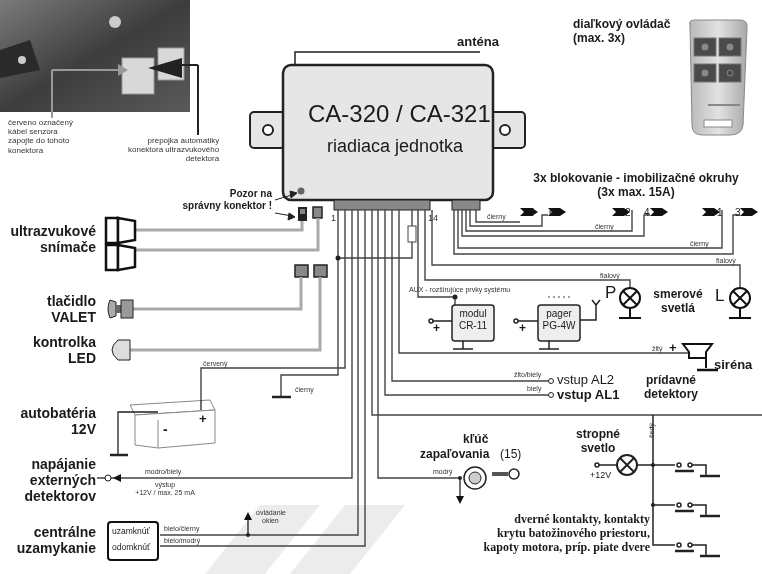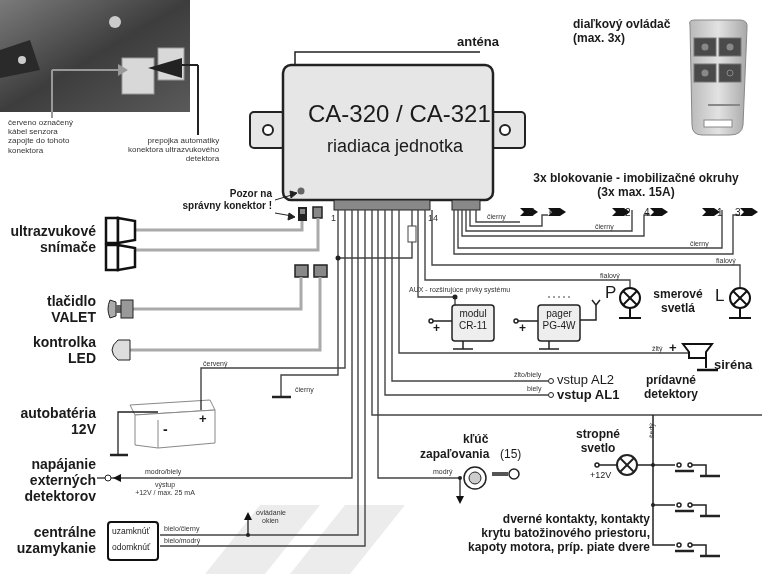--- a/index.html
+++ b/index.html
@@ -382,19 +382,19 @@
   <div>detektory</div>
 </div>
 
 <div class="t b" style="left:570px;top:428px;font-size:12px;text-align:center;width:56px;">
   <div>stropné</div>
   <div>svetlo</div>
 </div>
 <div class="t" style="left:590px;top:470px;font-size:9px;">+12V</div>
 <div class="t xs" style="left:648px;top:428px;transform:rotate(-90deg);transform-origin:left top;top:438px;">šedý</div>
 
-<div class="t b" style="left:428px;top:513px;font-size:12px;text-align:right;width:222px;">
+<div class="t b" style="left:428px;top:513px;font-size:12px;text-align:right;width:222px;font-family:Liberation Serif, serif;">
   <div>dverné kontakty, kontakty</div>
   <div>krytu batožinového priestoru,</div>
   <div>kapoty motora, príp. piate dvere</div>
 </div>
 
 </div>
 
 </body></html>

